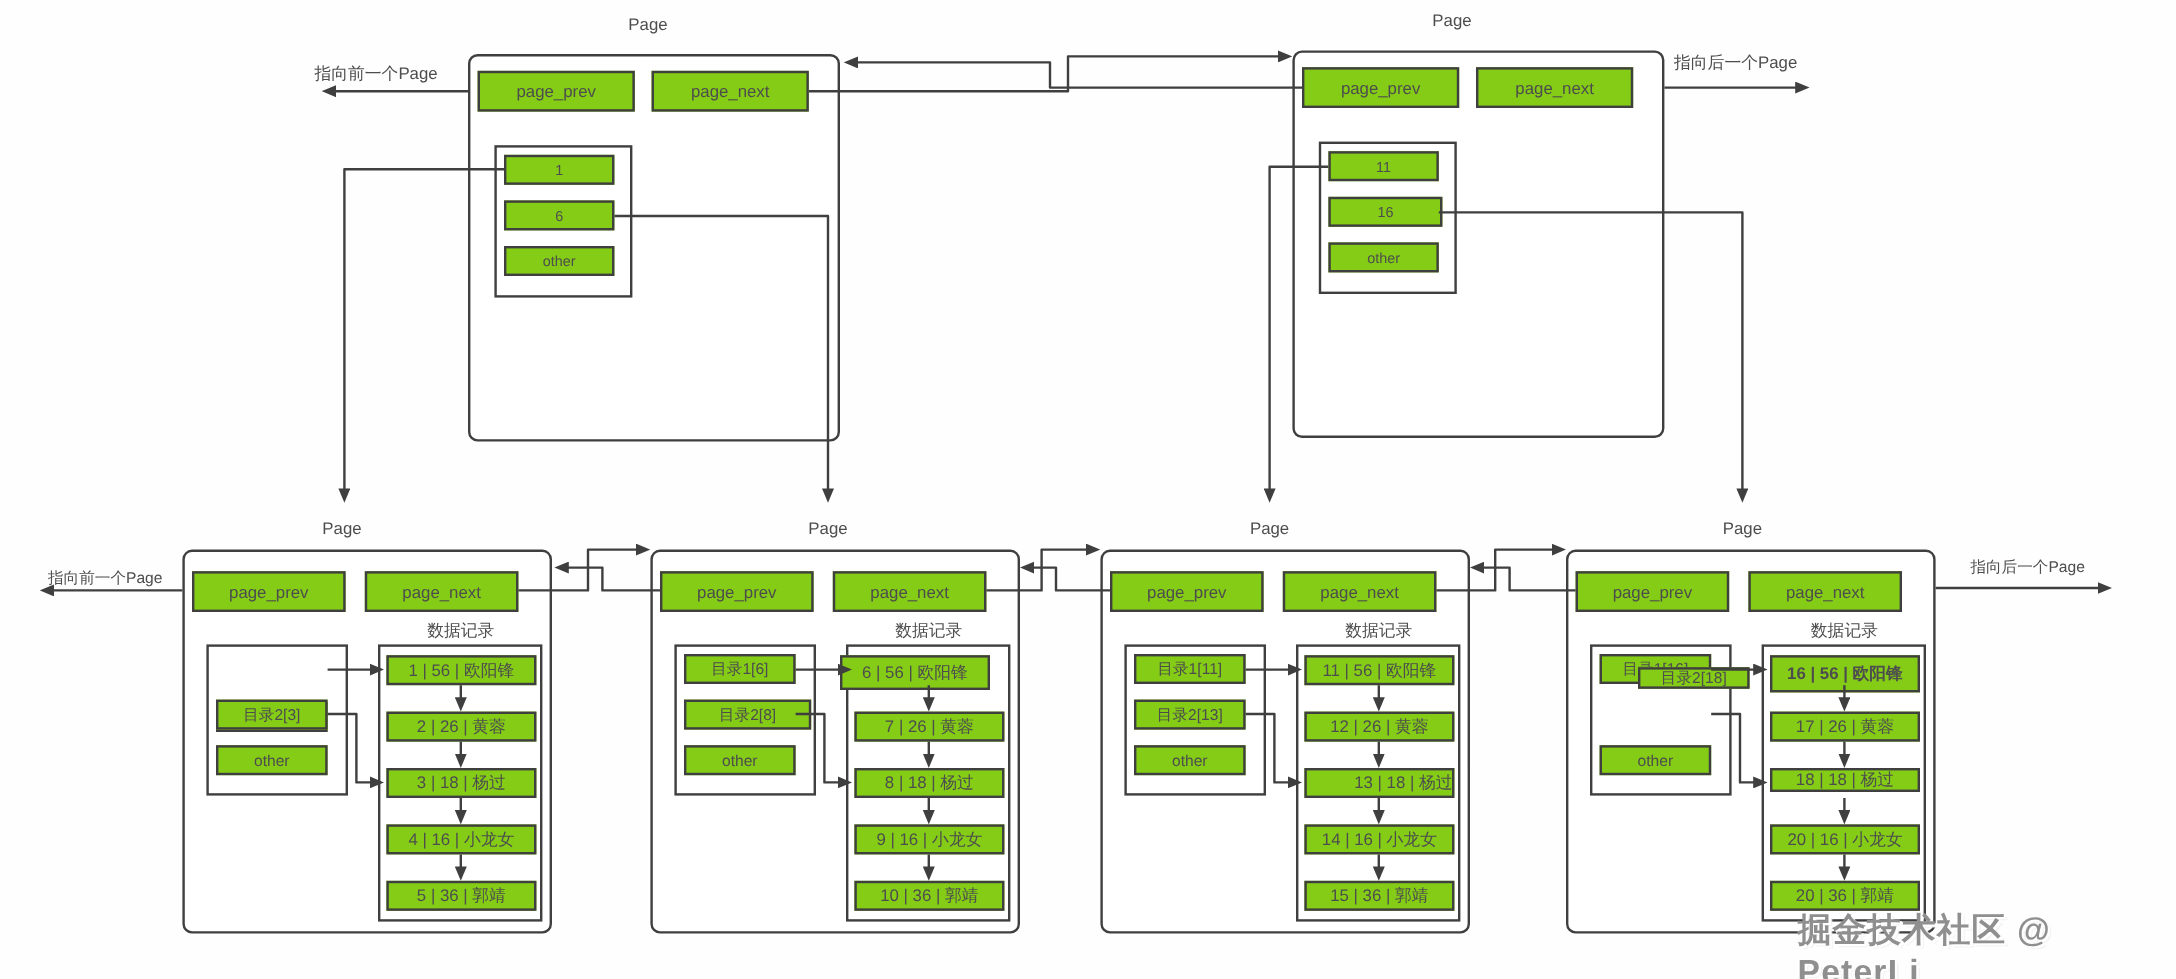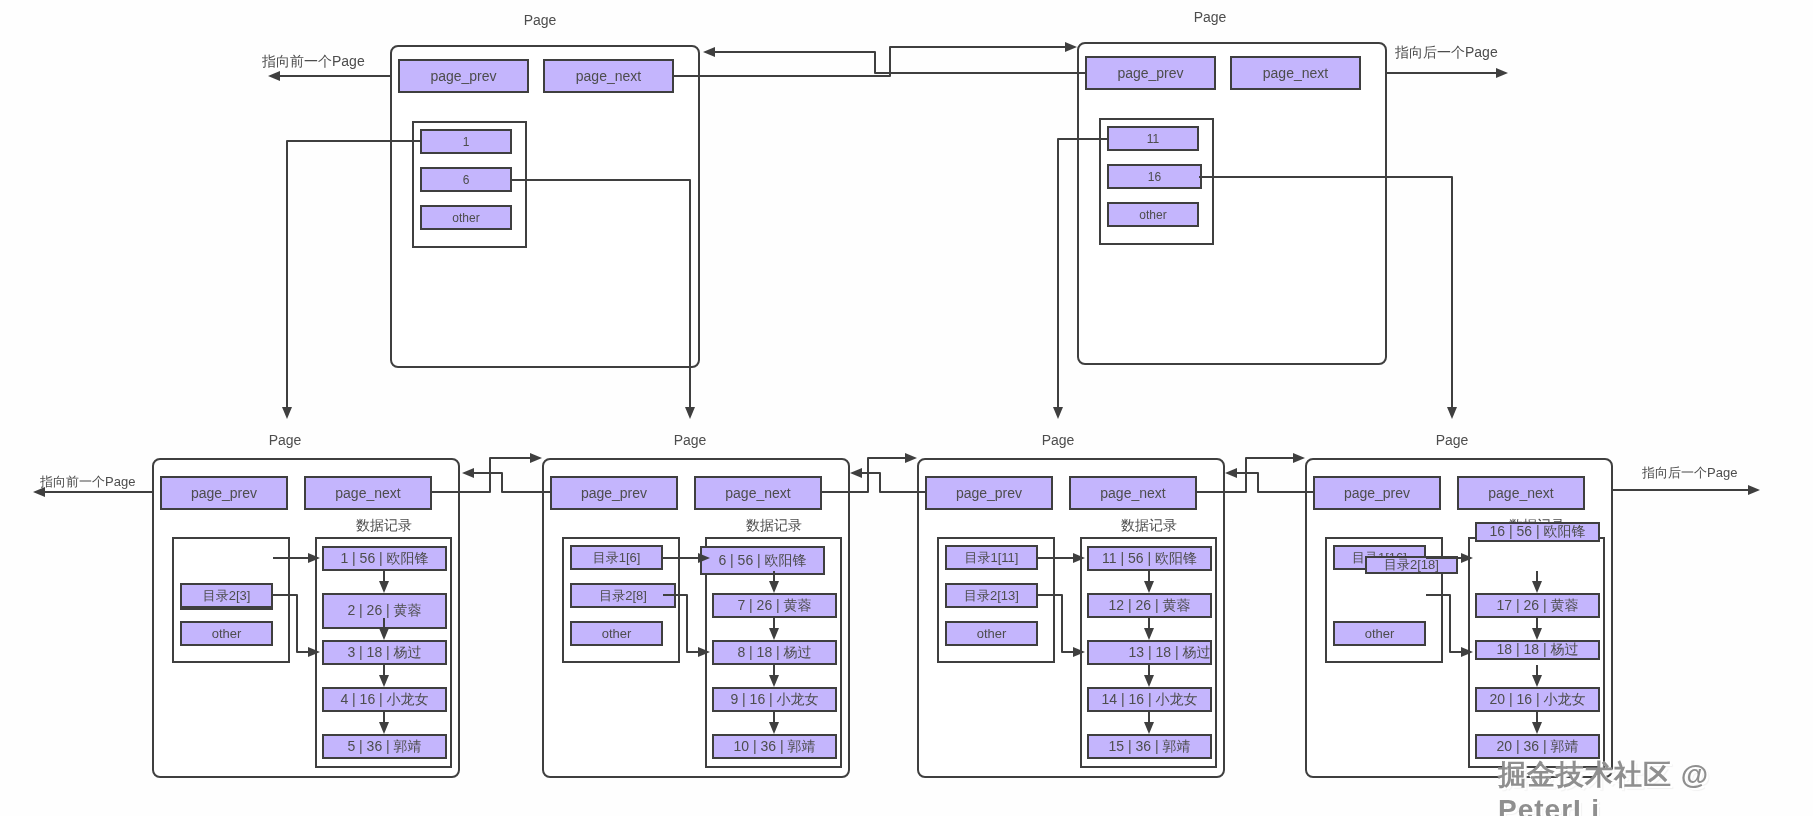--- a/index.html
+++ b/index.html
@@ -1,20 +1,20 @@
 <!DOCTYPE html>
 <html><head>
 <meta charset="utf-8">
 <style>
   html,body{margin:0;padding:0;background:#fff;}
   #stage{position:relative;width:1813px;height:816px;background:#fefefe;overflow:hidden;
          font-family:"Liberation Sans","DejaVu Sans",sans-serif;color:#4d4d4d;}
   .frame{position:absolute;border:2px solid #3f3f3f;background:#fff;box-sizing:border-box;}
   .page{border-radius:8px;}
-  .box{position:absolute;border:2px solid #3f3f3f;background:#c4b5fd;box-sizing:border-box;
+  .box{position:absolute;border:2px solid #3f3f3f;background:#84cc16;box-sizing:border-box;
        display:flex;align-items:center;justify-content:center;white-space:nowrap;}
   .t{position:absolute;white-space:nowrap;}
   .ctr{text-align:center;}
   .f14{font-size:14px;} .f13{font-size:13px;} .f12{font-size:12px;}
   svg.overlay{position:absolute;left:0;top:0;z-index:5;pointer-events:none;}
   #wm{position:absolute;z-index:9;font-size:28px;font-weight:600;letter-spacing:1px;
       color:#8f8f8f;text-shadow:2px 2px 0 #ffffff,3px 3px 1px #f2f2f2;}
 </style>
 </head>
 <body>
@@ -45,21 +45,21 @@
   <div class="frame page" style="left:152px;top:458px;width:308px;height:320px;"></div>
   <div class="box f14" style="left:160px;top:476px;width:128px;height:34px;">page_prev</div>
   <div class="box f14" style="left:304px;top:476px;width:128px;height:34px;">page_next</div>
   <div class="t f14 ctr" style="left:344px;top:517px;width:80px;">数据记录</div>
   <div class="frame" style="left:172px;top:537px;width:118px;height:126px;"></div>
   <div class="box f13" style="left:180px;top:545px;width:93px;height:25px;margin-top:40px;">目录1[1]</div>
   <div class="box f13" style="left:180px;top:583px;width:93px;height:25px;">目录2[3]</div>
   <div class="box f13" style="left:180px;top:621px;width:93px;height:25px;">other</div>
   <div class="frame" style="left:315px;top:537px;width:137px;height:231px;"></div>
   <div class="box f14" style="left:322px;top:546px;width:125px;height:25px;">1 | 56 | 欧阳锋</div>
-  <div class="box f14" style="left:322px;top:593px;width:125px;height:36px;">2 | 26 | 黄蓉</div>
+  <div class="box f14" style="left:322px;top:593px;width:125px;height:25px;">2 | 26 | 黄蓉</div>
   <div class="box f14" style="left:322px;top:640px;width:125px;height:25px;">3 | 18 | 杨过</div>
   <div class="box f14" style="left:322px;top:687px;width:125px;height:25px;">4 | 16 | 小龙女</div>
   <div class="box f14" style="left:322px;top:734px;width:125px;height:25px;">5 | 36 | 郭靖</div>
   <div class="t f13" style="left:40px;top:473px;">指向前一个Page</div>
 
   <div class="t f14 ctr" style="left:650px;top:432px;width:80px;">Page</div>
   <div class="frame page" style="left:542px;top:458px;width:308px;height:320px;"></div>
   <div class="box f14" style="left:550px;top:476px;width:128px;height:34px;">page_prev</div>
   <div class="box f14" style="left:694px;top:476px;width:128px;height:34px;">page_next</div>
   <div class="t f14 ctr" style="left:734px;top:517px;width:80px;">数据记录</div>
@@ -93,21 +93,21 @@
   <div class="t f14 ctr" style="left:1412px;top:432px;width:80px;">Page</div>
   <div class="frame page" style="left:1305px;top:458px;width:308px;height:320px;"></div>
   <div class="box f14" style="left:1313px;top:476px;width:128px;height:34px;">page_prev</div>
   <div class="box f14" style="left:1457px;top:476px;width:128px;height:34px;">page_next</div>
   <div class="t f14 ctr" style="left:1497px;top:517px;width:80px;">数据记录</div>
   <div class="frame" style="left:1325px;top:537px;width:118px;height:126px;"></div>
   <div class="box f13" style="left:1333px;top:545px;width:93px;height:25px;">目录1[16]</div>
   <div class="box f13" style="left:1333px;top:556px;width:93px;height:18px;margin-left:32px;">目录2[18]</div>
   <div class="box f13" style="left:1333px;top:621px;width:93px;height:25px;">other</div>
   <div class="frame" style="left:1468px;top:537px;width:137px;height:231px;"></div>
-  <div class="box f14" style="left:1475px;top:522px;width:125px;height:20px;">16 | 56 | 欧阳锋</div>
+  <div class="box f14" style="left:1475px;top:546px;width:125px;height:31px;font-weight:bold;">16 | 56 | 欧阳锋</div>
   <div class="box f14" style="left:1475px;top:593px;width:125px;height:25px;">17 | 26 | 黄蓉</div>
   <div class="box f14" style="left:1475px;top:640px;width:125px;height:20px;">18 | 18 | 杨过</div>
   <div class="box f14" style="left:1475px;top:687px;width:125px;height:25px;">20 | 16 | 小龙女</div>
   <div class="box f14" style="left:1475px;top:734px;width:125px;height:25px;">20 | 36 | 郭靖</div>
   <div class="t f13" style="left:1642px;top:464px;">指向后一个Page</div>
 
   <div id="wm" style="left:1498px;top:756px;">掘金技术社区 @ PeterLi</div>
 
   <svg class="overlay" width="1813" height="816" viewBox="0 0 1813 816">
     <defs>

